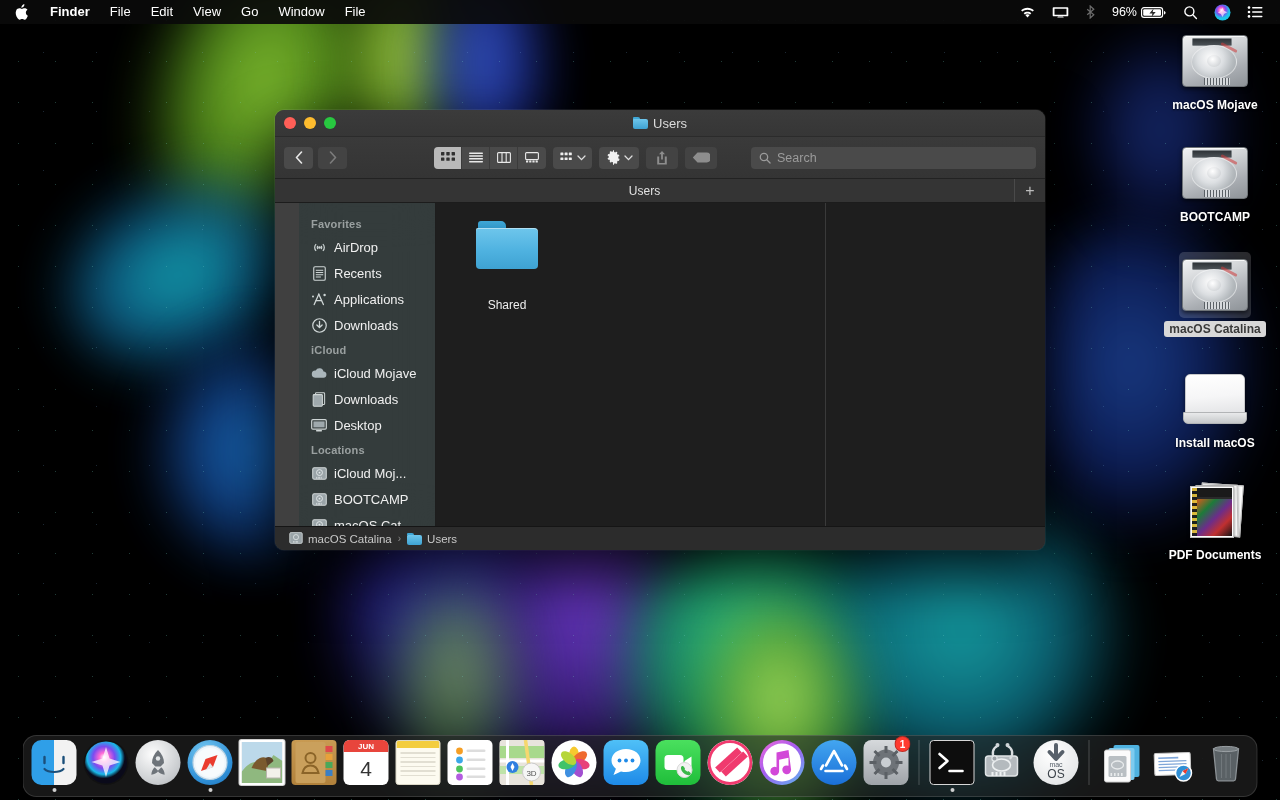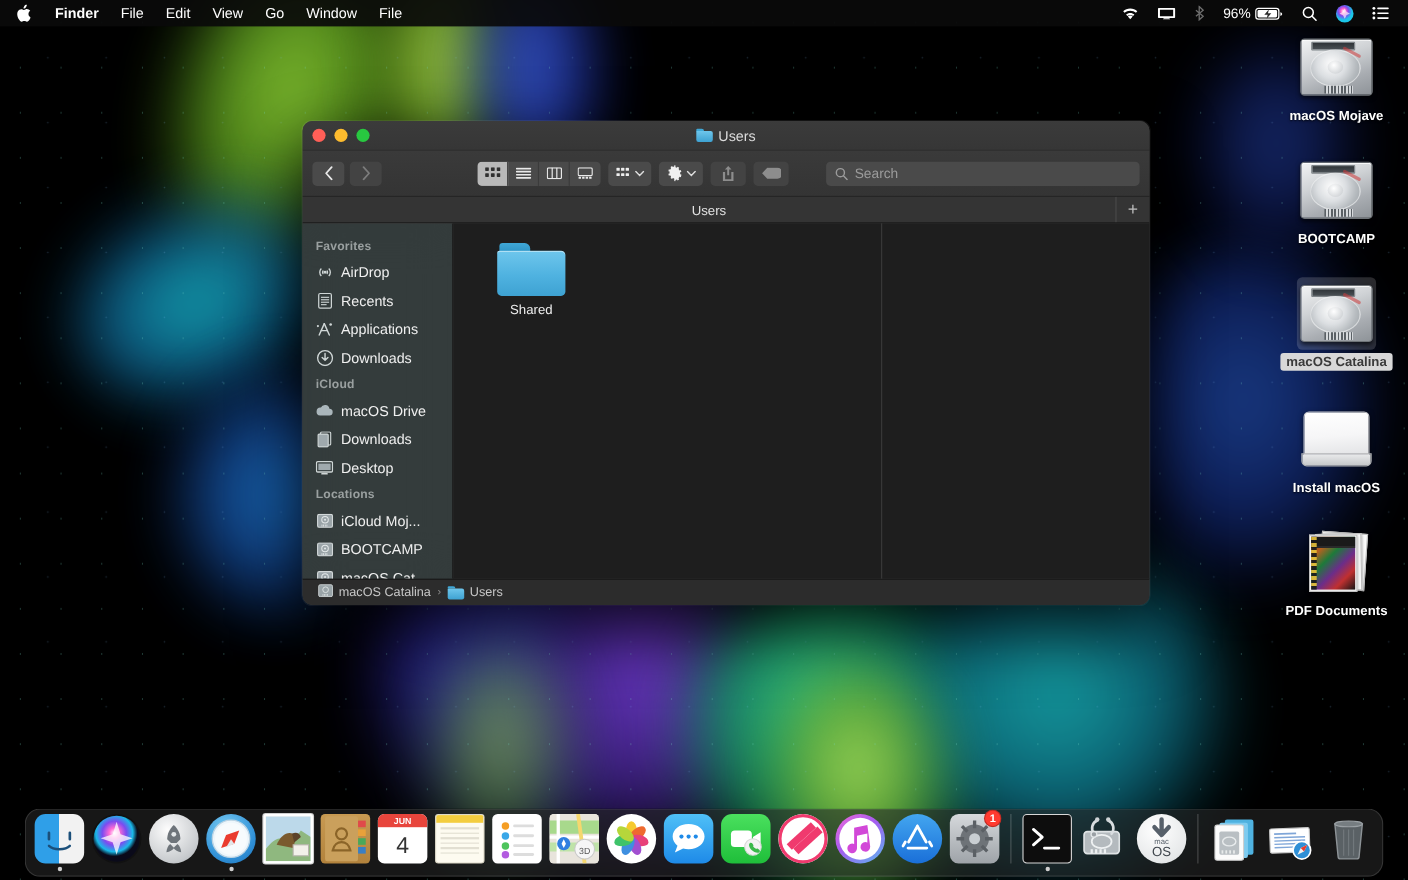--- a/index.html
+++ b/index.html
@@ -160,41 +160,41 @@
   #tabbar {
     height: 24px; background: #343434; display: flex; align-items: stretch;
     border-bottom: 1px solid #1c1c1c;
   }
   #tabbar .tab {
     flex: 1; display: flex; align-items: center; justify-content: center;
     font-size: 12px; color: #e2e2e2; border-right: 1px solid #4a4a4a;
   }
   #tabbar .newtab { width: 30px; display:flex; align-items:center; justify-content:center;
     color:#bdbdbd; font-size: 16px; }
-  #wbody { display: flex; height: 323px; }
+  #wbody { display: flex; height: 323px; padding-left: 24px; }
   #sidebar {
     width: 137px; padding: 9px 0 0 0; overflow: hidden;
     background: rgba(42,56,56,.55);
     backdrop-filter: blur(20px);
     border-right: 1px solid #1d1d1d;
   }
   .sb-head {
     font-size: 11px; color: #9aa0a0; font-weight: bold; padding: 6px 0 4px 12px;
     letter-spacing: .2px;
   }
   .sb-item {
     display: flex; align-items: center; gap: 7px; height: 26px; padding: 0 8px 0 12px;
     font-size: 13px; color: #f0f0f0; white-space: nowrap;
   }
   .sb-item .si { width: 16px; height:16px; display:flex; align-items:center; justify-content:center; flex:0 0 16px; }
   #content { flex: 1; background: #1e1e1e; position: relative; }
   #content .divider { position:absolute; top:0; bottom:0; left: 389px; width:1px; background:#3a3a3a; }
   .file-item {
     position: absolute; left: 24px; top: 18px; width: 94px;
-    display: flex; flex-direction: column; align-items: center;
+    display: flex; flex-direction: column; align-items: center; gap: 24px;
   }
   .folder-ico { width: 62px; height: 48px; position: relative; }
   .folder-ico .tab { position:absolute; left:2px; top:0; width:28px; height:9px; border-radius:3px 5px 0 0;
      background: linear-gradient(180deg,#3fa7d6,#2e93c4); }
   .folder-ico .front { position:absolute; left:0; top:7px; right:0; bottom:0; border-radius:2px 4px 4px 4px;
      background: linear-gradient(180deg,#6ec6ec 0%,#4fb2e0 55%,#3ea2d2 100%);
      box-shadow: inset 0 1px 0 rgba(255,255,255,.45); }
   .file-item .fname { margin-top: 5px; font-size: 12px; color: #ededed; }
   #pathbar {
     height: 24px; background: #2c2c2c; border-top: 1px solid #151515;
@@ -575,21 +575,21 @@
         <span>Downloads</span>
       </div>
 
       <div class="sb-head">iCloud</div>
       <div class="sb-item">
         <span class="si">
           <svg width="16" height="12" viewBox="0 0 17 12">
               <path d="M4.3 11h8.6a3.3 3.3 0 00.4-6.6 4.4 4.4 0 00-8.3-1A3.1 3.1 0 004.3 11z" fill="#aab6bb"></path>
             </svg>
         </span>
-        <span>macOS Drive</span>
+        <span>iCloud Mojave</span>
       </div>
       <div class="sb-item">
         <span class="si">
           <svg width="14" height="15" viewBox="0 0 14 16">
               <rect x="3.2" y="0.8" width="9.8" height="12.6" rx="1" fill="none" stroke="#cfd6d6" stroke-width="1.1"></rect>
               <rect x="0.8" y="2.8" width="9.8" height="12.4" rx="1" fill="#9fa9ad" stroke="#cfd6d6" stroke-width="1.1"></rect>
             </svg>
         </span>
         <span>Downloads</span>
       </div>

